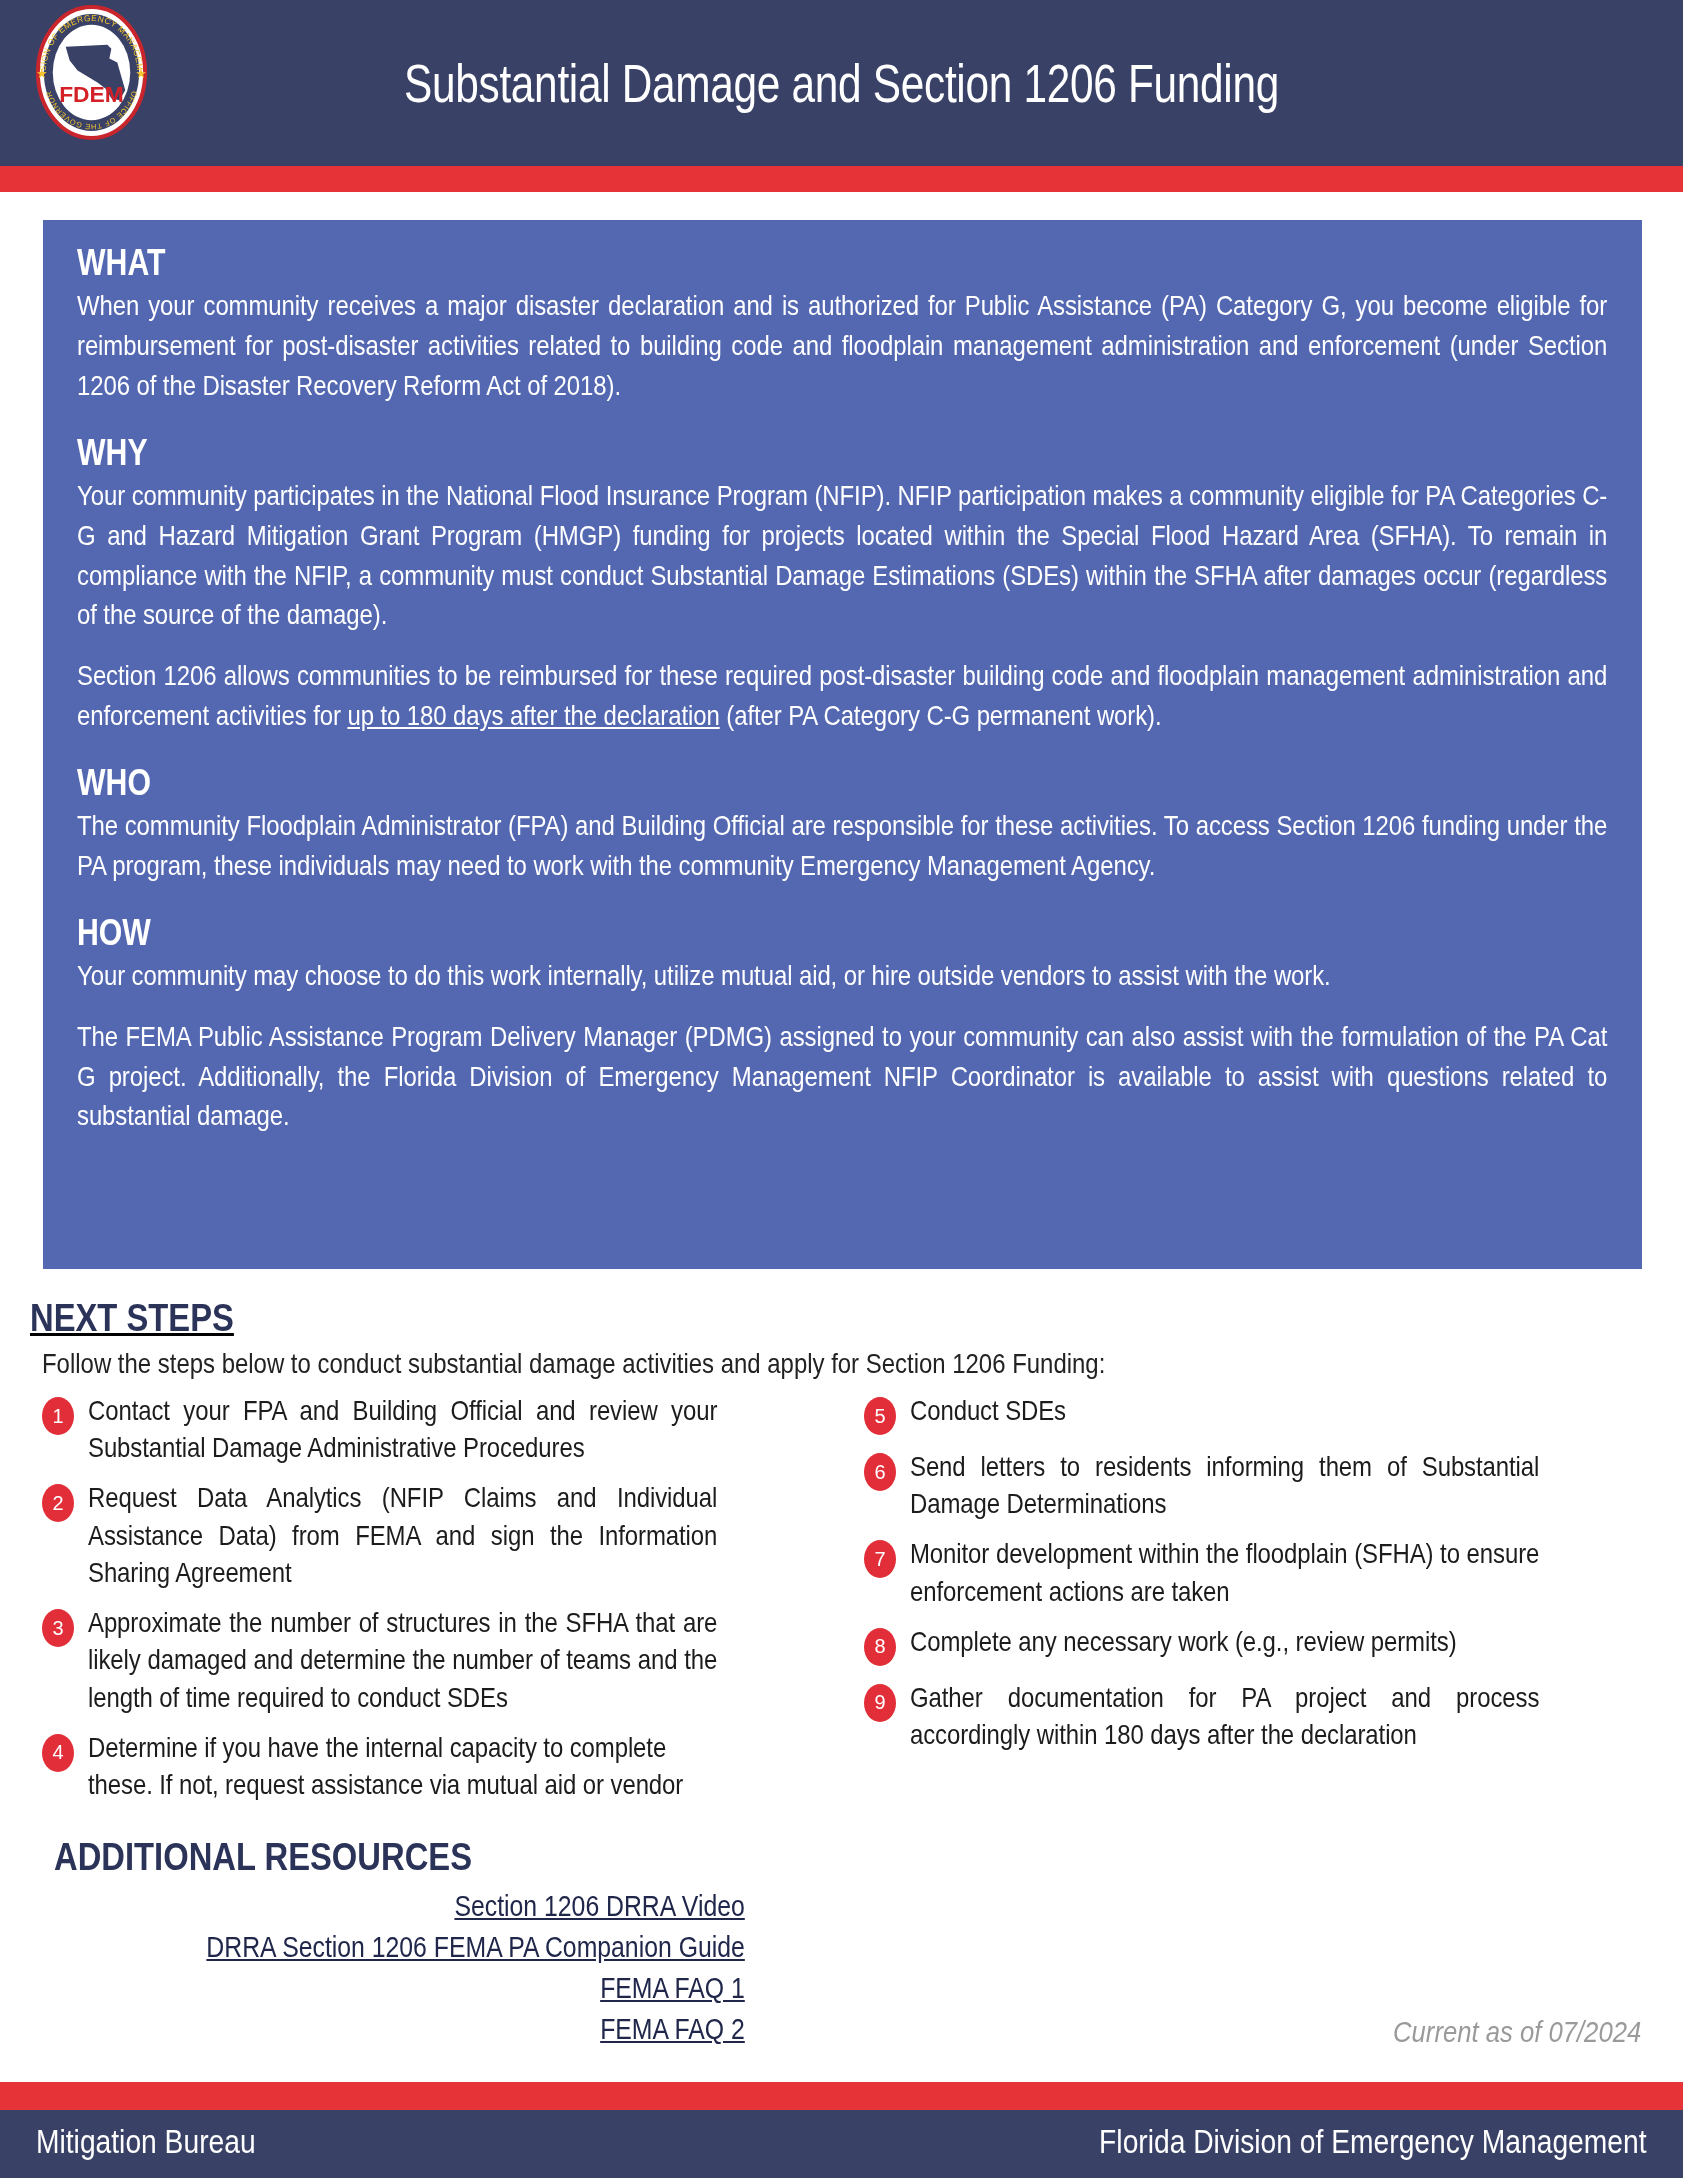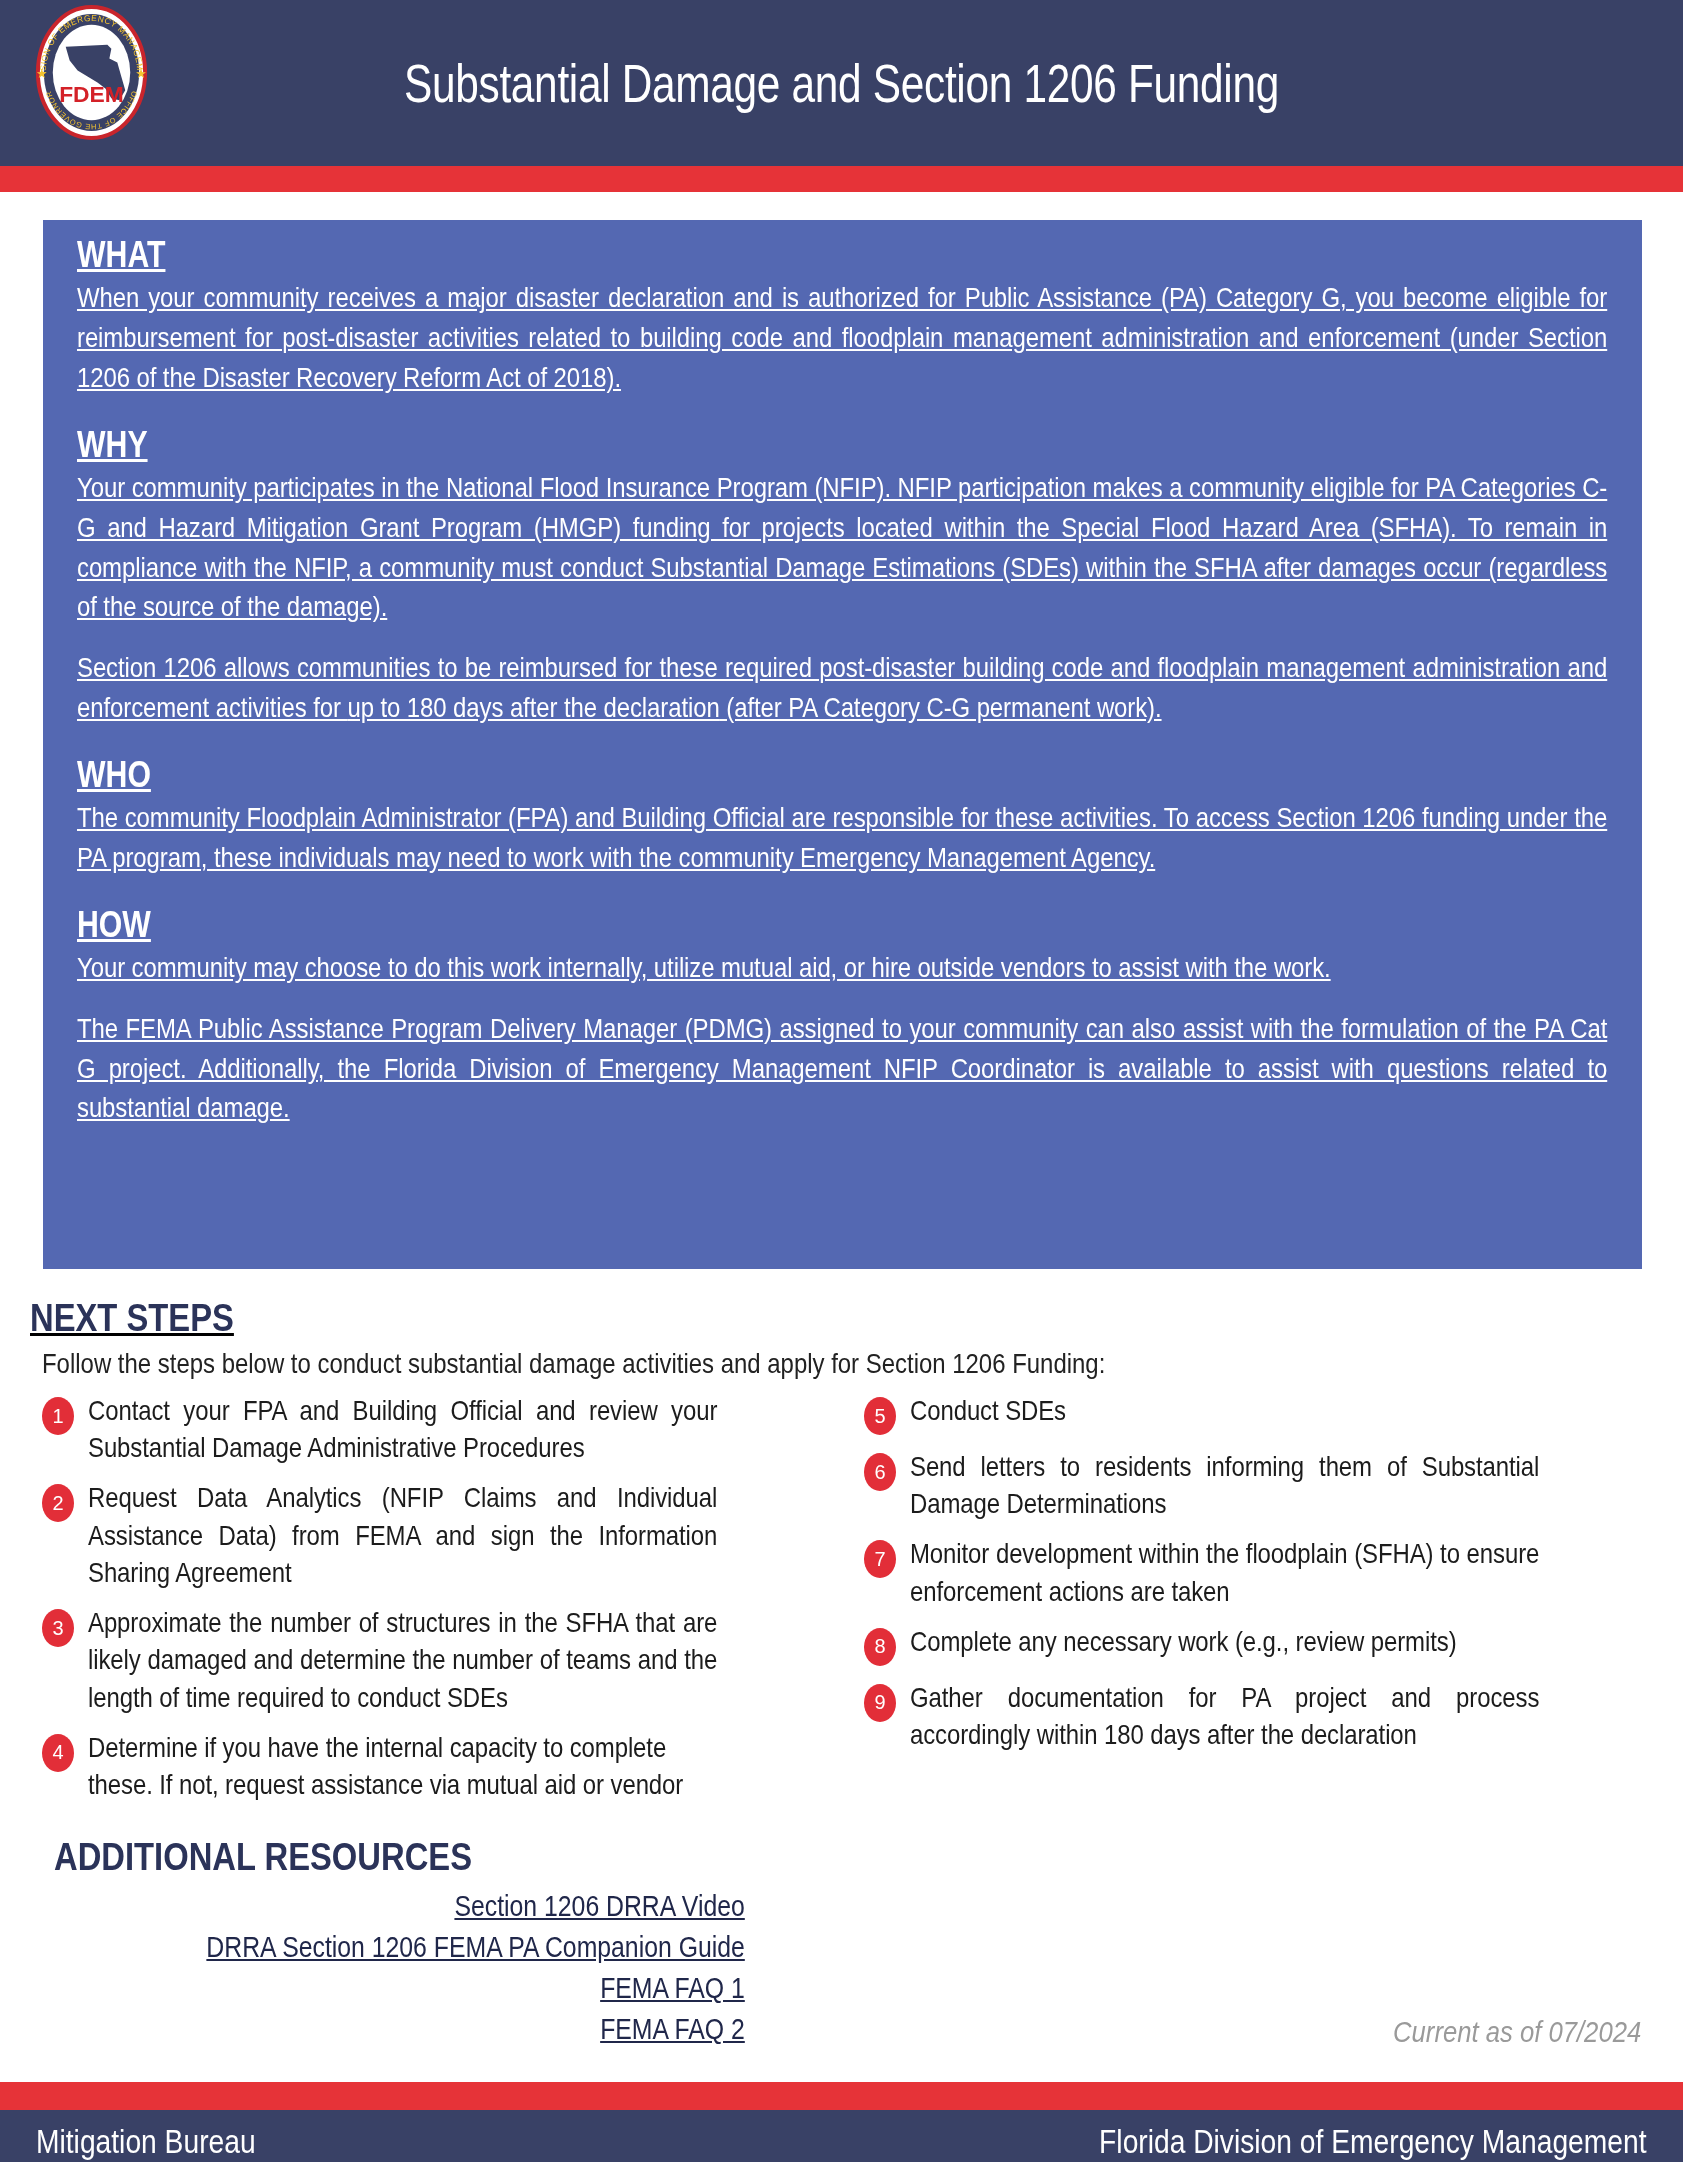--- a/index.html
+++ b/index.html
@@ -55,23 +55,22 @@
 
   
   .blue-panel {
     position: absolute;
     left: 43px;
     top: 220px;
     width: 1599px;
     height: 1049px;
     background: #5468B2;
     box-sizing: border-box;
-    padding: 14px 34px 18px 34px;
+    padding: 22px 34px 18px 34px;
     color: #ffffff;
-    text-decoration: underline;
   }
   .panel-h {
     font-size: 36px;
     font-weight: bold;
     letter-spacing: 0px;
     margin: 0 0 2px 0;
     transform: scaleX(0.84);
     transform-origin: left center;
     line-height: 1.18;
   }
@@ -196,21 +195,21 @@
   
   .footer-rule {
     position: absolute;
     left: 0; top: 2082px;
     width: 1683px; height: 28px;
     background: #E63338;
   }
   .footer {
     position: absolute;
     left: 0; top: 2110px;
-    width: 1683px; height: 52px;
+    width: 1683px; height: 68px;
     background: #394166;
     color: #ffffff;
   }
   .footer-left {
     position: absolute;
     left: 36px; top: 12px;
     font-size: 34px;
     transform: scaleX(0.83);
     transform-origin: left top;
     white-space: nowrap;

